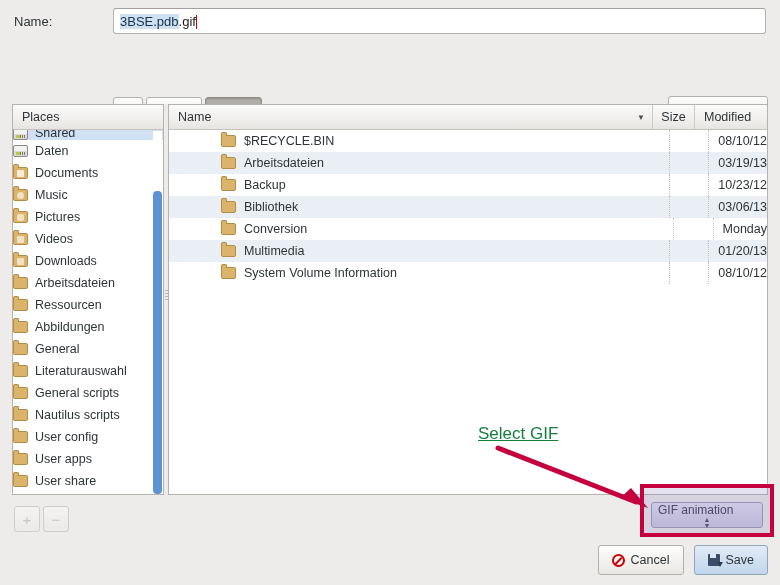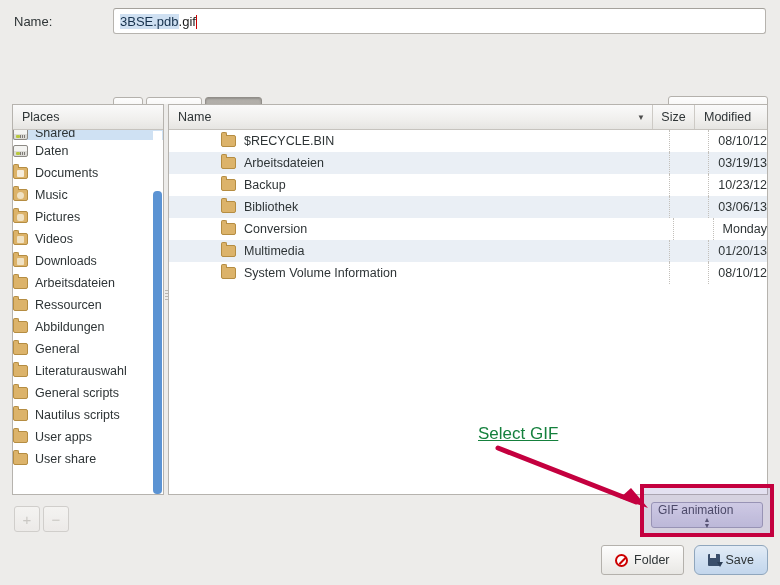--- a/index.html
+++ b/index.html
@@ -379,21 +379,20 @@
     display: flex; gap: 10px;
   }
   .act-btn {
     height: 30px;
     padding: 0 13px;
     gap: 6px;
   }
   .act-btn.save {
     background: linear-gradient(to bottom, #e3ecf6 0%, #cfdff1 55%, #c3d6ec 100%);
     border-color: #8fa6bd;
-    border-radius: 6px;
   }
   .cancel-ico {
     width: 13px; height: 13px;
     border-radius: 50%;
     border: 2px solid #cc0000;
     box-sizing: border-box;
     position: relative;
     background: #fff;
     flex: 0 0 auto;
   }
@@ -505,20 +504,24 @@
         <span class="folder-ico"></span>
         <span>Literaturauswahl</span>
       </div>
       <div class="place-item">
         <span class="folder-ico"></span>
         <span>General scripts</span>
       </div>
       <div class="place-item">
         <span class="folder-ico"></span>
         <span>Nautilus scripts</span>
+      </div>
+      <div class="place-item">
+        <span class="folder-ico"></span>
+        <span>User config</span>
       </div>
       <div class="place-item">
         <span class="folder-ico"></span>
         <span>User apps</span>
       </div>
       <div class="place-item">
         <span class="folder-ico"></span>
         <span>User share</span>
       </div>
 
@@ -624,21 +627,21 @@
   <div class="highlight-box"></div>
   <div class="annot-text">Select GIF</div>
   <svg class="annot-arrow" viewBox="0 0 180 80">
     <line x1="8" y1="8" x2="146" y2="62" stroke="#c4003f" stroke-width="5" stroke-linecap="round"></line>
     <polygon points="158,68 130,58 141,48" fill="#c4003f"></polygon>
   </svg>
 
   <div class="action-row">
     <div class="btn act-btn">
       <span class="cancel-ico"></span>
-      <span>Folder</span>
+      <span>Cancel</span>
     </div>
     <div class="btn act-btn save">
       <span class="save-ico"></span>
       <span>Save</span>
     </div>
   </div>
 
 </div>
 
 </body></html>

